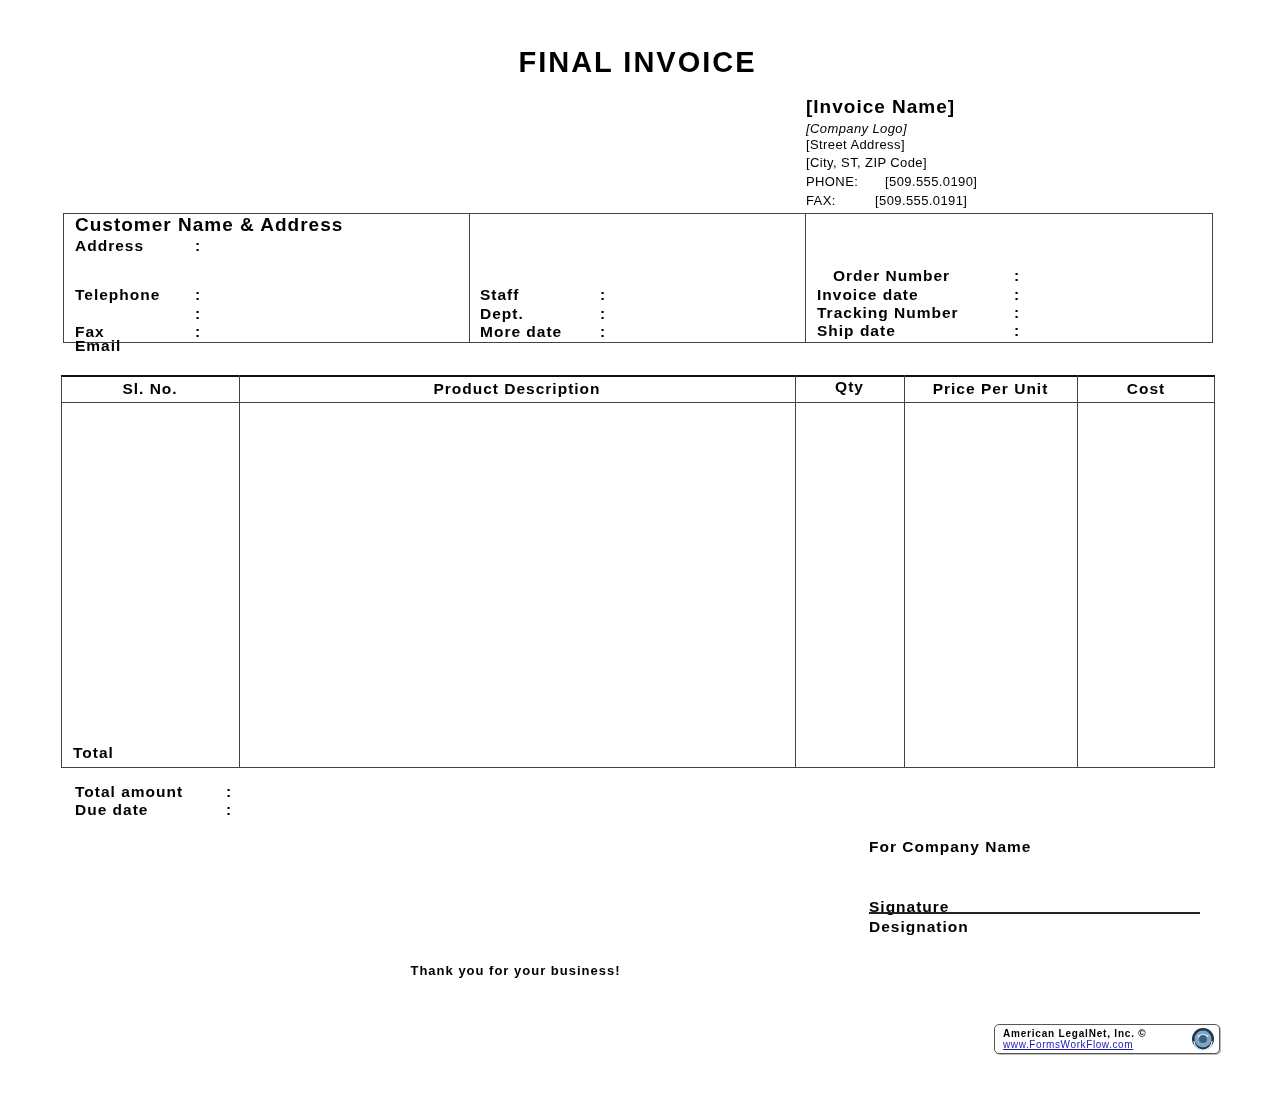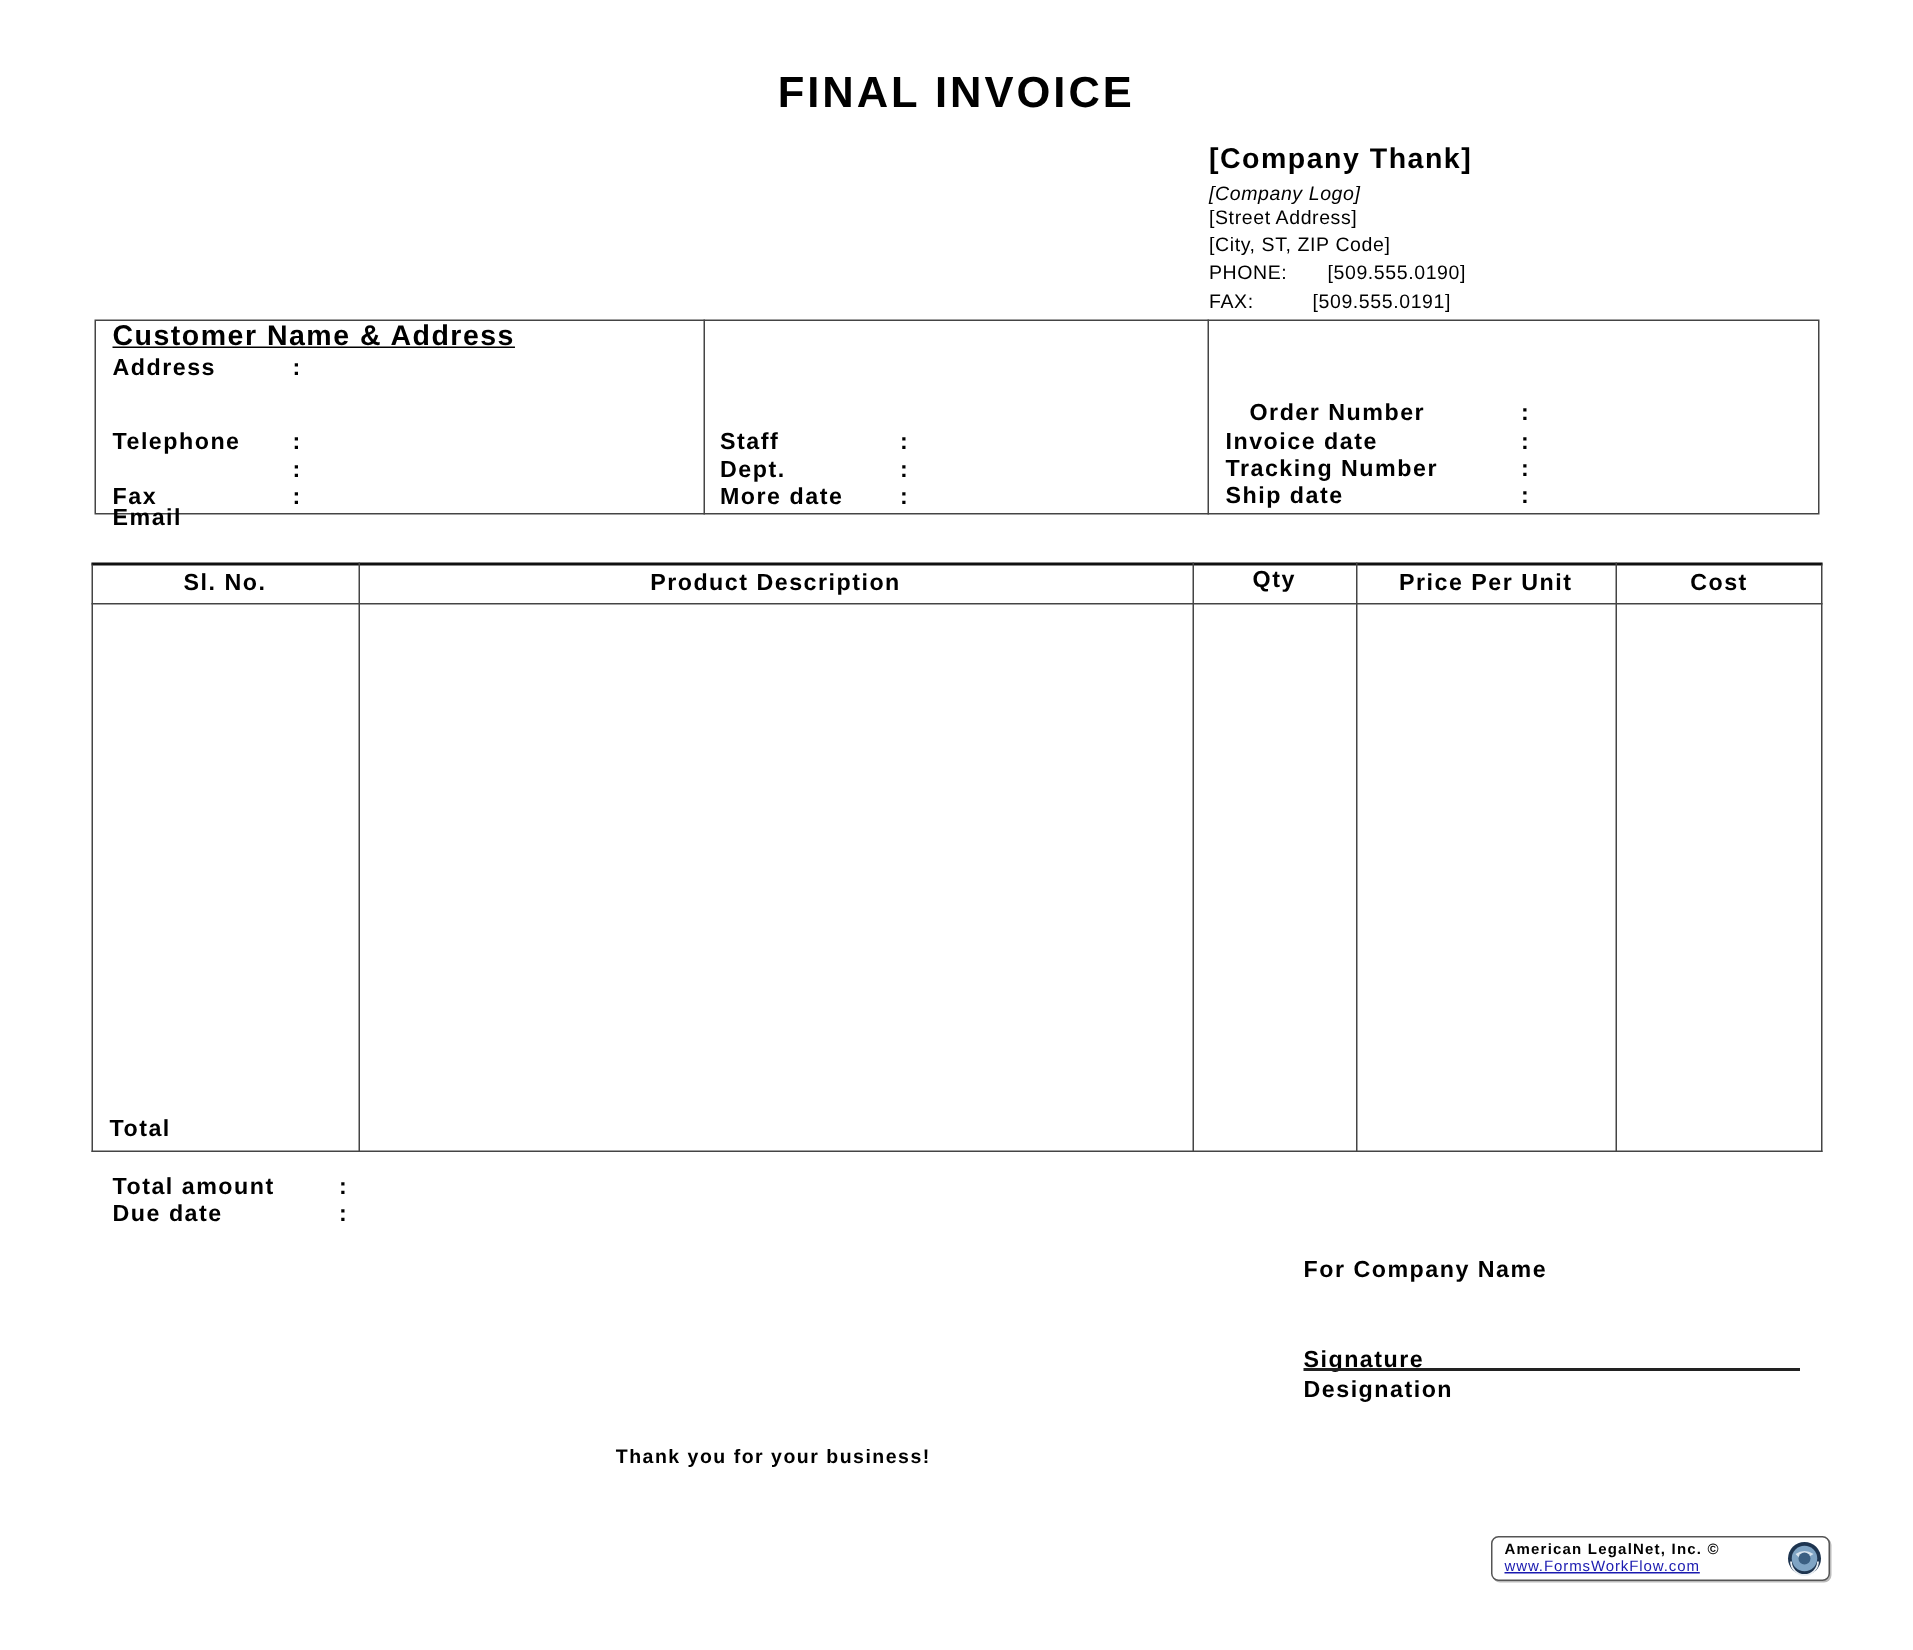--- a/index.html
+++ b/index.html
@@ -9,40 +9,40 @@
     .title { left: 0; width: 1275px; top: 46px; text-align: center;
              font-size: 29px; font-weight: bold; letter-spacing: 2px; }
     .company-name { left: 806px; top: 96px; font-size: 19px; font-weight: bold; letter-spacing: 1px; }
     .company-line { left: 806px; font-size: 13px; letter-spacing: 0.4px; }
     .company-logo { font-style: italic; }
     .box { position: absolute; border: 1px solid #444; box-sizing: border-box; }
     .vline { position: absolute; background: #444; width: 1px; }
     .hline { position: absolute; background: #444; height: 1px; }
     .lbl { font-size: 15.5px; font-weight: bold; letter-spacing: 1px; }
     .colon { font-size: 15.5px; font-weight: bold; }
-    .cust-title { font-size: 19px; font-weight: bold; letter-spacing: 1px; text-decoration: underline; }
+    .cust-title { font-size: 19px; font-weight: bold; letter-spacing: 1px; }
     .th { position: absolute; top: 377px; height: 24px; line-height: 24px; text-align: center;
           font-size: 15.5px; font-weight: bold; letter-spacing: 1px; }
     .sig-line { position: absolute; left: 869px; top: 912px; width: 331px; height: 2px; background: #222; }
     .thanks { left: 0; width: 1031px; top: 963px; text-align: center; font-size: 13px;
               font-weight: bold; letter-spacing: 1px; }
     .badge { position: absolute; left: 994px; top: 1024px; width: 226px; height: 30px;
              border: 1px solid #555; border-radius: 5px; box-sizing: border-box; background: #fff;
              box-shadow: 1px 1px 0 #bbb; }
     .badge-text { position: absolute; left: 8px; top: 3px; font-size: 10px; font-weight: bold; letter-spacing: 0.8px; }
     .badge-link { position: absolute; left: 8px; top: 14px; font-size: 10px; color: #1a1ab0;
                   text-decoration: underline; letter-spacing: 0.6px; }
     .badge-globe { position: absolute; right: 4px; top: 2px; width: 24px; height: 24px; }
   </style>
 </head>
 <body>
 
 <div class="abs title">FINAL INVOICE</div>
 
-<div class="abs company-name">[Company Thank]</div>
+<div class="abs company-name">[Invoice Name]</div>
 <div class="abs company-line company-logo" style="top:121px;">[Company Logo]</div>
 <div class="abs company-line" style="top:137px;">[Street Address]</div>
 <div class="abs company-line" style="top:155px;">[City, ST, ZIP Code]</div>
 <div class="abs company-line" style="top:174px;">PHONE:</div>
 <div class="abs company-line" style="top:174px; left:873px;margin-left:12px;">[509.555.0190]</div>
 <div class="abs company-line" style="top:193px;">FAX:</div>
 <div class="abs company-line" style="top:193px; left:875px;">[509.555.0191]</div>
 
 <div class="box" style="left:63px; top:213px; width:1150px; height:130px;"></div>
 <div class="vline" style="left:469px; top:213px; height:130px;"></div>

